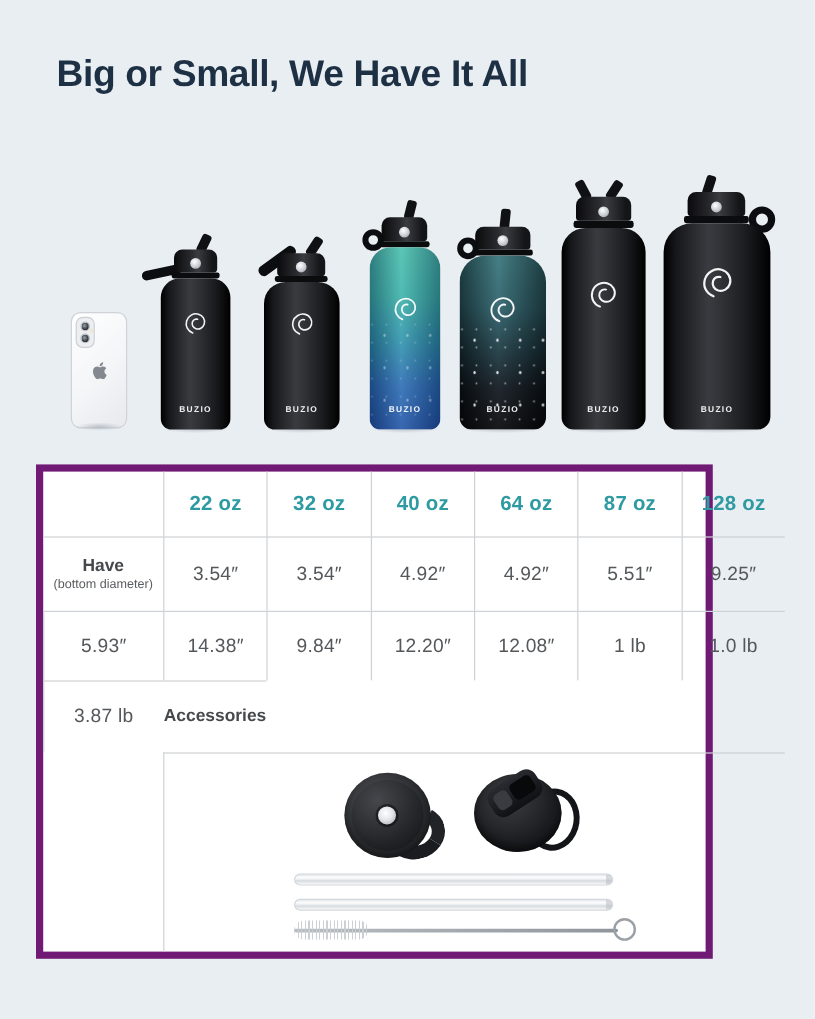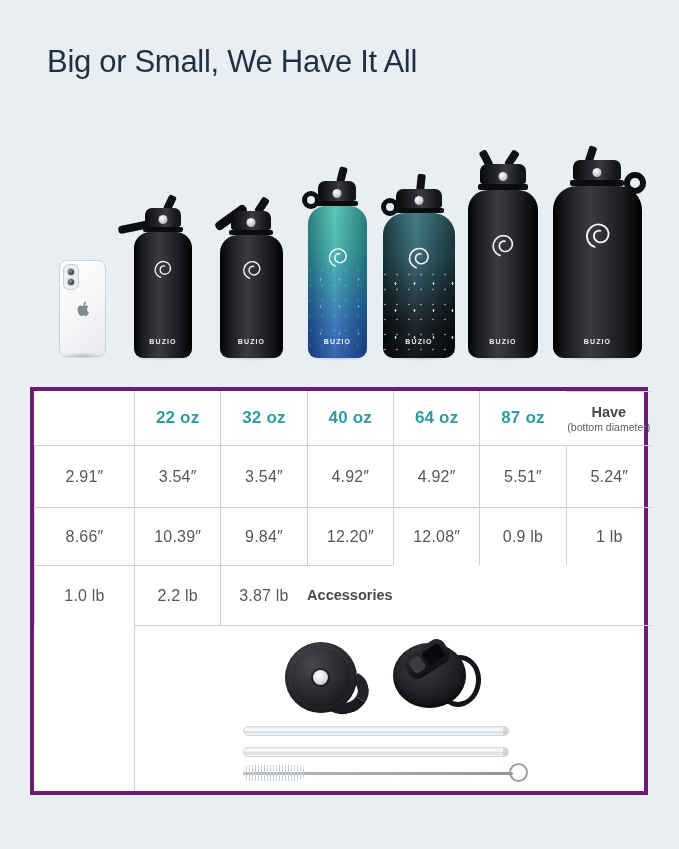--- a/index.html
+++ b/index.html
@@ -1,21 +1,21 @@
 <!DOCTYPE html>
 <html><head>
 <meta charset="utf-8">
 <style>
   * { margin:0; padding:0; box-sizing:border-box; }
   html,body { width:679px; height:849px; }
   body { font-family:"Liberation Sans","DejaVu Sans",sans-serif; }
   .page { position:relative; width:679px; height:849px; background:#e9eef2; overflow:hidden; }
 
   
-  .title { position:absolute; left:47px; top:44px; font-size:31px; font-weight:normal;
+  .title { position:absolute; left:47px; top:44px; font-size:31px; font-weight:bold;
            letter-spacing:-0.3px; color:#1d3044; }
 
   
   .lineup { position:absolute; left:0; top:128px; width:679px; height:232px; }
   .gsh { position:absolute; bottom:-3px; left:3px; right:3px; height:7px; border-radius:50%;
          background:radial-gradient(ellipse at center, rgba(40,55,70,.22) 0%, rgba(40,55,70,0) 70%); }
 
   
   .phone { position:absolute; left:59px; bottom:3px; width:47px; height:97px;
            background:linear-gradient(135deg,#ffffff 0%,#f4f5f7 55%,#e7e9ee 100%);
@@ -104,24 +104,24 @@
   
   .b6 { left:551px; width:93px; height:222px; }
   .b6 .bod { width:89px; height:172px; border-radius:24px 24px 11px 11px; }
   .b6 .neck { left:19px; bottom:172px; width:54px; height:6px; }
   .b6 .cap  { left:22px; bottom:178px; width:48px; height:20px; }
   .b6 .prong{ left:36px; bottom:195px; transform:rotate(18deg); }
   .b6 .loop { right:-2px; bottom:164px; width:22px; height:22px; border-width:6px; }
   .b6 .blogo{ top:32px; } .b6 svg.bird { width:34px; height:34px; }
 
   
-  .spec-table { position:absolute; left:30px; top:387px; width:618px;
+  .spec-table { position:absolute; left:30px; top:387px; width:564px;
     display:grid; grid-template-columns:100px repeat(6, 86.33px);
     grid-template-rows:54px 62px 58px 60px 166px;
-    background:#ffffff; border:4px solid #701a75; }
+    background:#ffffff; border:6px solid #701a75; }
   .cell { display:flex; align-items:center; justify-content:center; }
   .bl { border-left:1px solid #cdd1d5; }
   .bt { border-top:1px solid #cdd1d5; }
   .col-h { color:#2e9aa2; font-weight:bold; font-size:17px; letter-spacing:.2px; }
   .row-lbl { flex-direction:column; color:#46494c; font-weight:bold; font-size:14.5px; text-align:center; line-height:1.15; }
   .row-lbl .sub { font-size:10.5px; font-weight:normal; color:#5a5d60; margin-top:1px; }
   .val { color:#55585b; font-size:16px; letter-spacing:.2px; }
   .acc-cell { grid-column:2 / 8; position:relative; }
 
   
@@ -279,43 +279,41 @@
   </div>
 
   <div class="spec-table">
 
     <div class="cell"></div>
     <div class="cell bl col-h">22 oz</div>
     <div class="cell bl col-h">32 oz</div>
     <div class="cell bl col-h">40 oz</div>
     <div class="cell bl col-h">64 oz</div>
     <div class="cell bl col-h">87 oz</div>
+    <div class="cell bl col-h">128 oz</div>
 
     <div class="cell bt row-lbl">
       <span>Have</span>
       <span class="sub">(bottom diameter)</span>
     </div>
-    <div class="cell bl bt val">2.91″</div>
     <div class="cell bl bt val">3.54″</div>
     <div class="cell bl bt val">3.54″</div>
     <div class="cell bl bt val">4.92″</div>
     <div class="cell bl bt val">4.92″</div>
     <div class="cell bl bt val">5.51″</div>
 
-    <div class="cell bl bt val">5.24″</div>
-    <div class="cell bl bt val">8.66″</div>
-    <div class="cell bl bt val">10.39″</div>
+    <div class="cell bl bt val">9.25″</div>
+    <div class="cell bl bt val">5.93″</div>
+    <div class="cell bl bt val">14.38″</div>
     <div class="cell bl bt val">9.84″</div>
     <div class="cell bl bt val">12.20″</div>
     <div class="cell bl bt val">12.08″</div>
 
-    <div class="cell bl bt val">0.9 lb</div>
     <div class="cell bl bt val">1 lb</div>
     <div class="cell bl bt val">1.0 lb</div>
-    <div class="cell bl bt val">2.2 lb</div>
     <div class="cell bl bt val">3.87 lb</div>
 
     <div class="cell bt row-lbl">
       <span>Accessories</span>
     </div>
     <div class="acc-cell bl bt">
       <div class="lidA">
         <div class="strap"></div>
         <div class="disc"></div>
         <div class="btn"></div>

